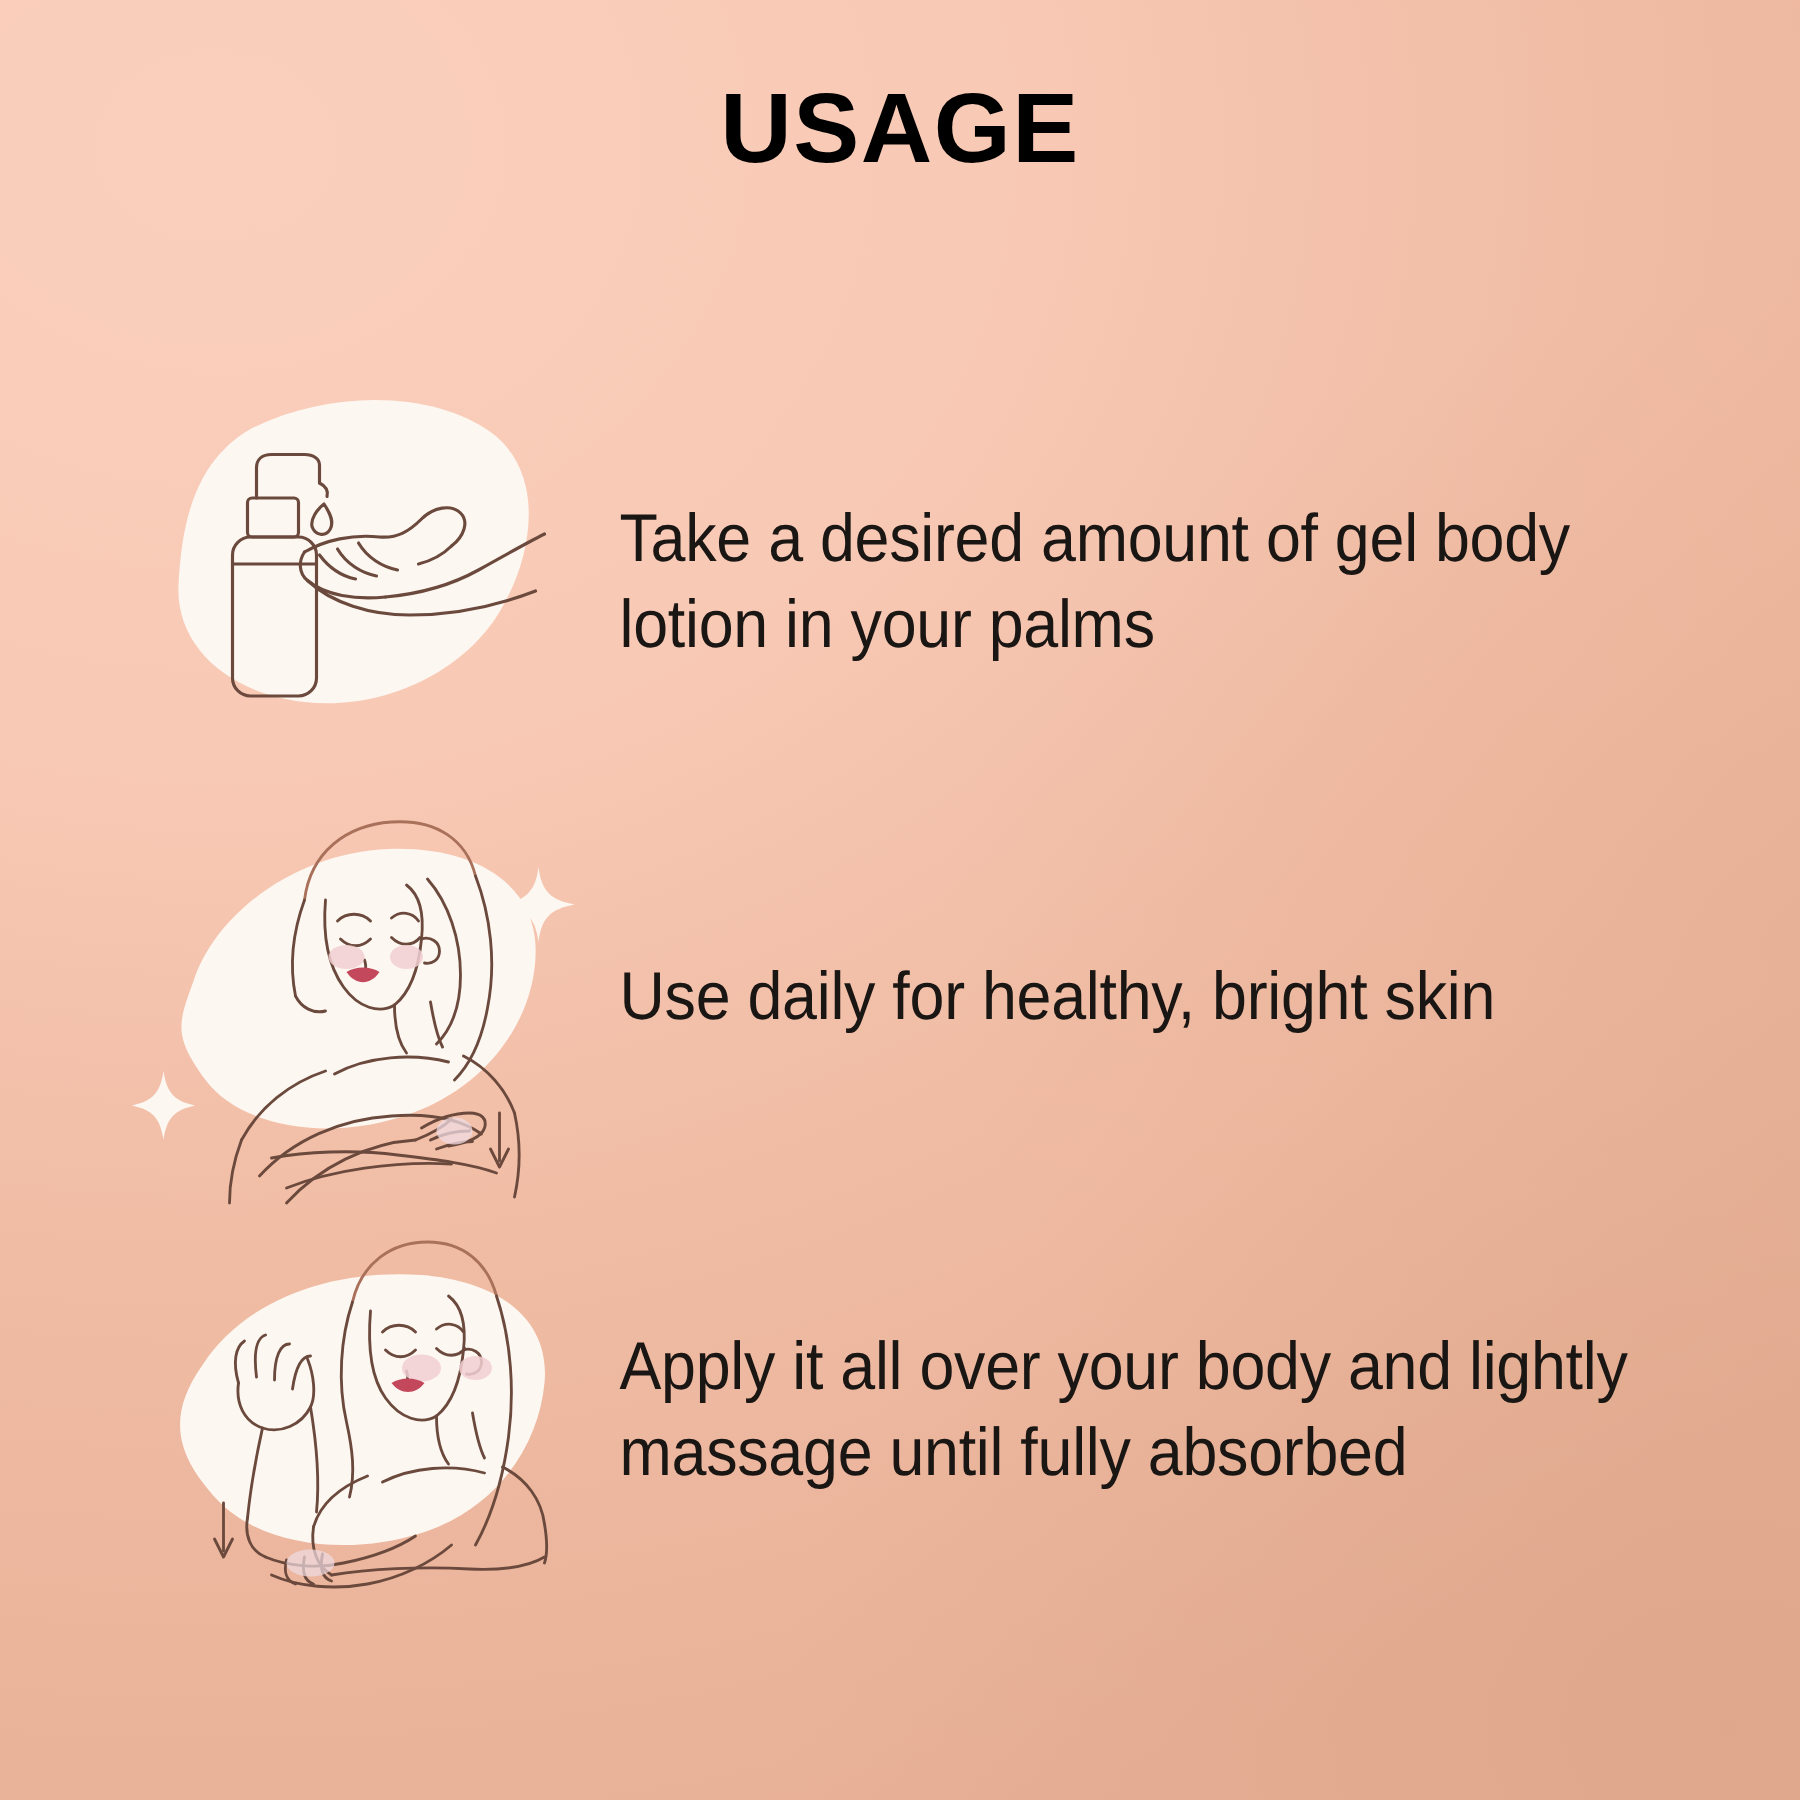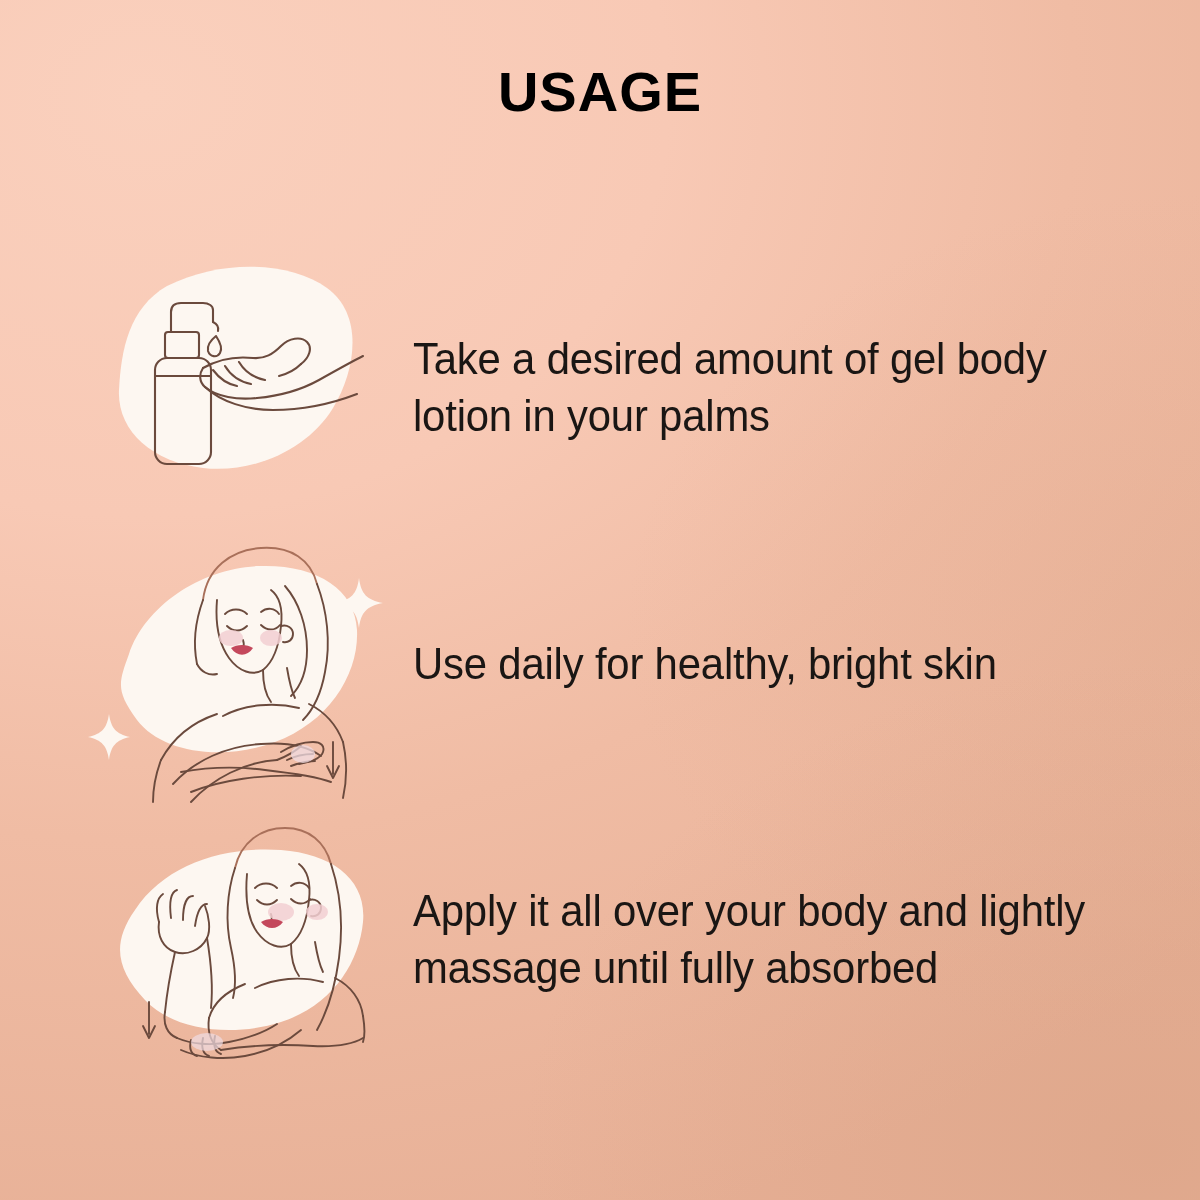--- a/index.html
+++ b/index.html
@@ -25,25 +25,25 @@
     position: absolute;
     inset: 0;
     pointer-events: none;
     background:
       radial-gradient(ellipse 900px 700px at 96% 96%, rgba(214,158,128,0.45) 0%, rgba(214,158,128,0.0) 70%),
       radial-gradient(ellipse 800px 600px at 100% 52%, rgba(221,166,136,0.30) 0%, rgba(221,166,136,0.0) 72%);
   }
 
   .title {
     position: absolute;
-    top: 64px;
+    top: 52px;
     left: 0;
     width: 1200px;
     text-align: center;
-    font-size: 56px;
+    font-size: 66px;
     font-weight: 700;
     letter-spacing: 1px;
     color: #000000;
     line-height: 1;
     z-index: 3;
   }
 
   .steps {
     position: absolute;
     top: 250px;

